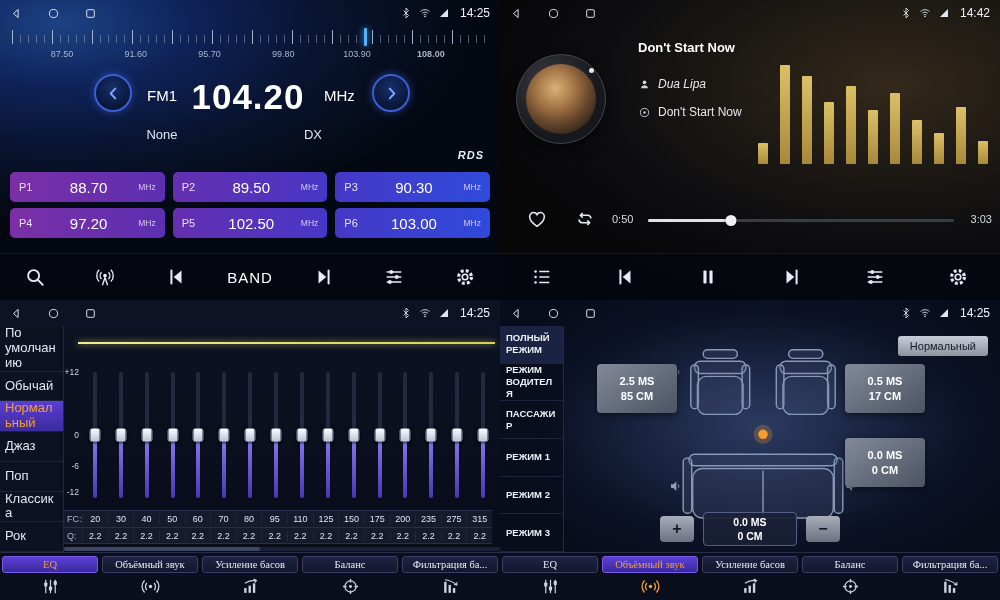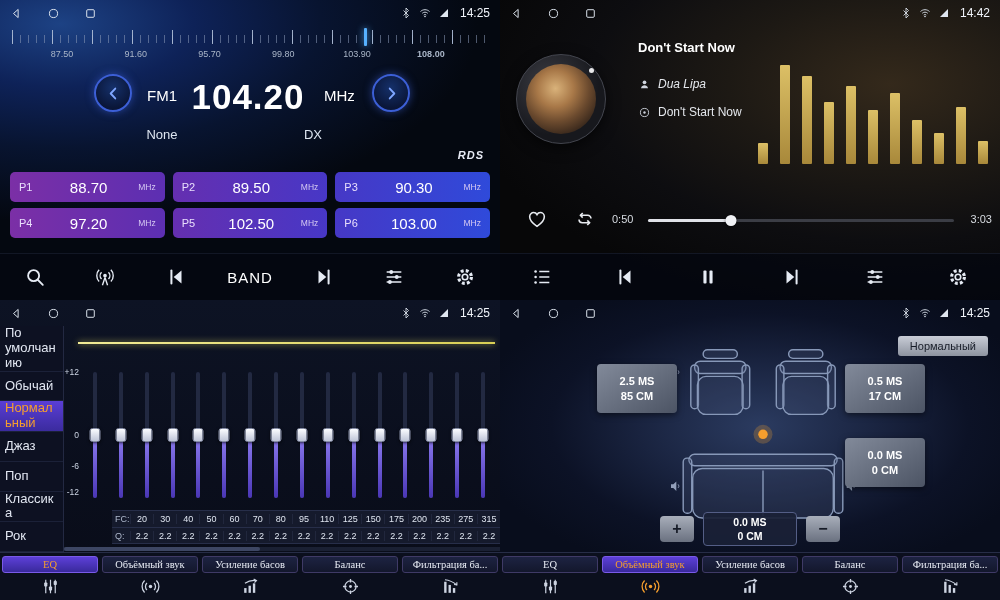--- a/index.html
+++ b/index.html
@@ -89,21 +89,21 @@
   .eq-preset.active { background:linear-gradient(180deg,#5a3ed6,#3b2b9e); color:#f59e2d; }
   .eq-curve { position:absolute; left:78px; right:5px; top:42px; height:2px; background:linear-gradient(90deg,#f2ec96,#d9cf55); box-shadow:0 0 6px rgba(233,224,100,.8); }
   .gain-scale span { position:absolute; left:62px; width:17px; text-align:right; font-size:8.5px; color:#cdd5e4; }
   .g1 { top:67px; } .g2 { top:130px; } .g3 { top:161px; } .g4 { top:187px; }
   .eq-sliders { position:absolute; left:82px; right:4px; top:72px; height:126px; display:flex; }
   .band-col { flex:1; position:relative; cursor:pointer; }
   .band-track { position:absolute; left:50%; transform:translateX(-50%); top:0; bottom:0; width:4px; background:#222941; border-radius:2px; }
   .band-fill { position:absolute; left:0; right:0; bottom:0; background:linear-gradient(180deg,#8d7cf0,#4a36b5); border-radius:2px; }
   .band-knob { position:absolute; left:50%; transform:translateX(-50%); width:11px; height:14px; border-radius:3px;
     background:linear-gradient(180deg,#fbfcff,#bfc5d8); border:1px solid #878ea6; box-shadow:0 1px 3px rgba(0,0,0,.7); }
-  .fcq-row { position:absolute; left:64px; right:0; height:17px; background:#151a2c; border-top:1px solid #272e49; display:flex; align-items:center;margin-left:48px; }
+  .fcq-row { position:absolute; left:64px; right:8px; height:17px; background:#151a2c; border-top:1px solid #272e49; display:flex; align-items:center; }
   #fc-row { top:210px; } #q-row { top:227px; border-bottom:1px solid #272e49; }
   .fcq-label { width:18px; font-size:9px; color:#aeb8cc; padding-left:3px; }
   .fcq-cells { flex:1; display:flex; height:100%; align-items:center; }
   .fcq-cell { flex:1; text-align:center; font-size:9px; color:#dfe5f0; border-left:1px solid rgba(90,100,140,.18); }
   .eq-scrollbar { position:absolute; left:64px; right:0; top:247px; height:4px; background:#1a2033; cursor:pointer; }
   .eq-scrollthumb { width:45%; height:100%; background:#3d4663; border-radius:2px; }
 
   
   .tabbar { position:absolute; left:0; right:0; bottom:0; height:48px; background:#0b0f1d; border-top:1px solid #272d47; display:flex; z-index:7; }
   .tab { width:20%; display:flex; flex-direction:column; cursor:pointer;font-family:Liberation Serif, serif; }
@@ -740,20 +740,28 @@
         <svg class="st-ic" viewBox="0 0 24 24">
             <use href="#sym-wifi"></use>
           </svg>
         <svg class="st-ic" viewBox="0 0 24 24">
             <use href="#sym-signal"></use>
           </svg>
         <span class="time">14:25</span>
       </div>
     </div>
 
+    <div class="modes" id="field-modes">
+        <div class="mode active">ПОЛНЫЙ РЕЖИМ</div>
+        <div class="mode">РЕЖИМ ВОДИТЕЛЯ</div>
+        <div class="mode">ПАССАЖИР</div>
+        <div class="mode">РЕЖИМ 1</div>
+        <div class="mode">РЕЖИМ 2</div>
+        <div class="mode">РЕЖИМ 3</div>
+      </div>
     <button class="normal-btn">Нормальный</button>
 
     <svg class="car" viewBox="0 0 200 220">
       <g fill="rgba(80,95,130,0.22)" stroke="#8798b8" stroke-width="1.5">
 
         <rect x="37" y="14" width="36" height="9" rx="4.5"></rect>
         <rect x="28" y="26" width="54" height="13" rx="6"></rect>
         <rect x="24" y="30" width="8" height="46" rx="4"></rect>
         <rect x="78" y="30" width="8" height="46" rx="4"></rect>
         <rect x="31" y="42" width="48" height="40" rx="9"></rect>

